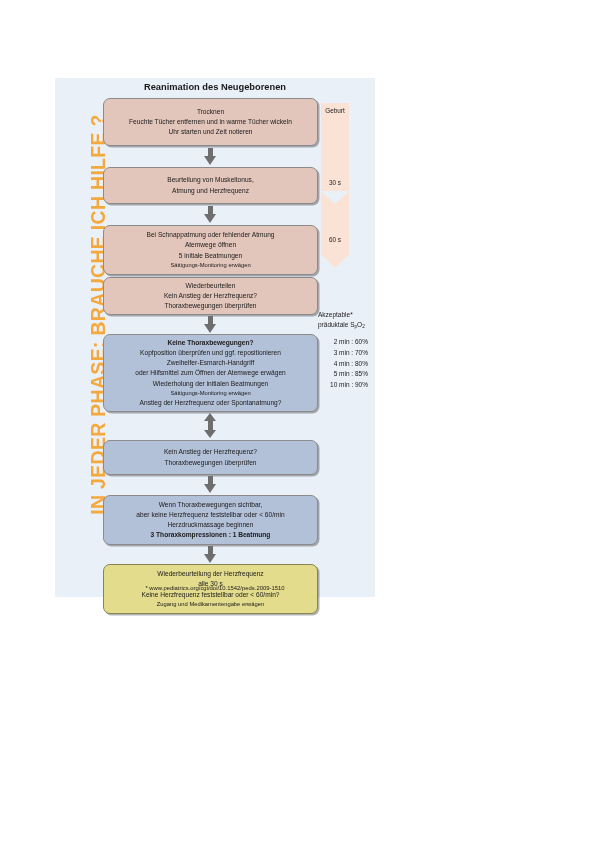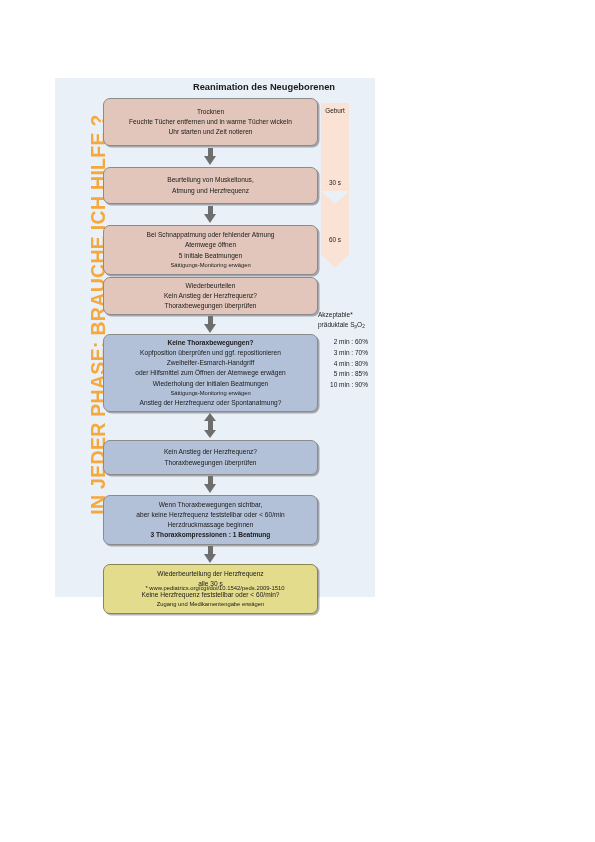--- a/index.html
+++ b/index.html
@@ -40,21 +40,21 @@
     letter-spacing: 0.3px;
     white-space: nowrap;
   }
 
   
   #chart-title {
     position: absolute;
     left: 40px;
     top: 4px;
     width: 240px;
-    text-align: right;
+    text-align: center;
     font-size: 9.3px;
     font-weight: 700;
     color: #1a1a1a;
   }
 
   
   .node {
     position: absolute;
     left: 48px;
     width: 215px;

